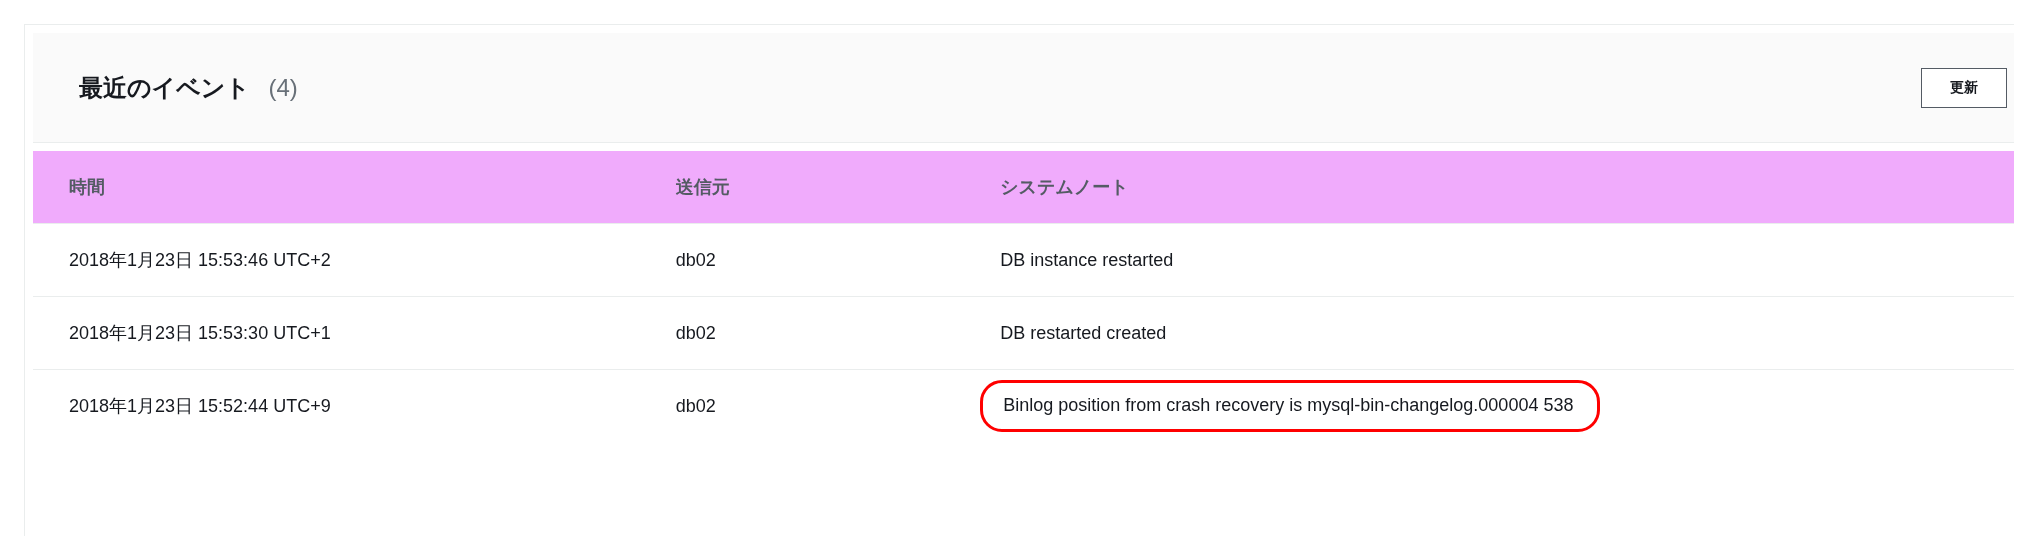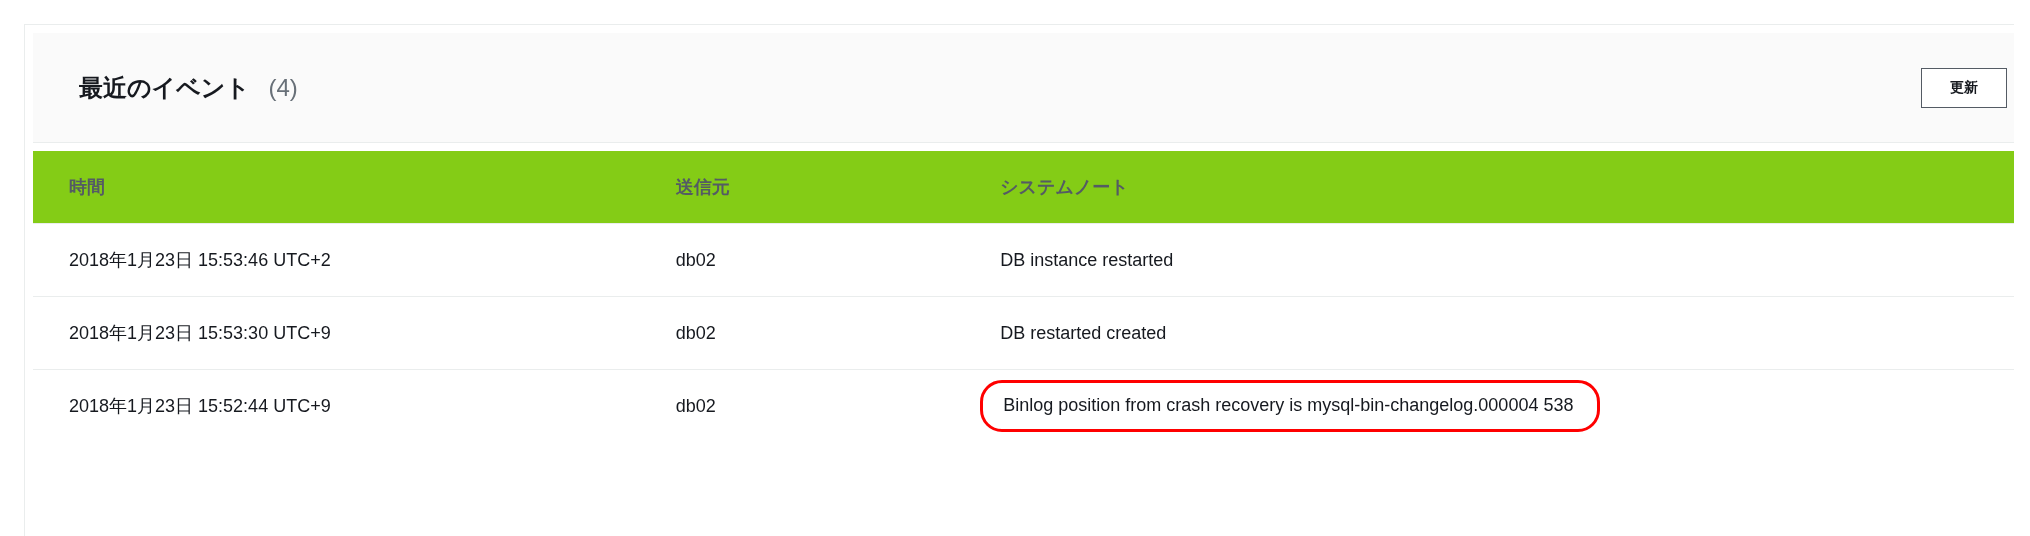--- a/index.html
+++ b/index.html
@@ -53,21 +53,21 @@
     width: 100%;
     border-collapse: collapse;
   }
   .table thead th {
     text-align: left;
     font-size: 18px;
     font-weight: 700;
     color: #545b64;
     padding: 24px 14px;
     border-bottom: 1px solid #eaeded;
-    background: #84cc16;
+    background: #f0abfc;
   }
   .table thead th:first-child {
     padding-left: 36px;
   }
   .table tbody td {
     font-size: 18px;
     color: #16191f;
     padding: 24px 14px;
     border-bottom: 1px solid #eaeded;
     vertical-align: middle;
@@ -112,21 +112,21 @@
         <th class="col-note">システムノート</th>
       </tr>
     </thead>
     <tbody>
       <tr>
         <td>2018年1月23日 15:53:46 UTC+2</td>
         <td>db02</td>
         <td>DB instance restarted</td>
       </tr>
       <tr>
-        <td>2018年1月23日 15:53:30 UTC+9</td>
+        <td>2018年1月23日 15:53:30 UTC+1</td>
         <td>db02</td>
         <td>DB restarted created</td>
       </tr>
       <tr>
         <td>2018年1月23日 15:52:44 UTC+9</td>
         <td>db02</td>
         <td>
           <span class="highlight-box">Binlog position from crash recovery is mysql-bin-changelog.000004 538</span>
         </td>
       </tr>

